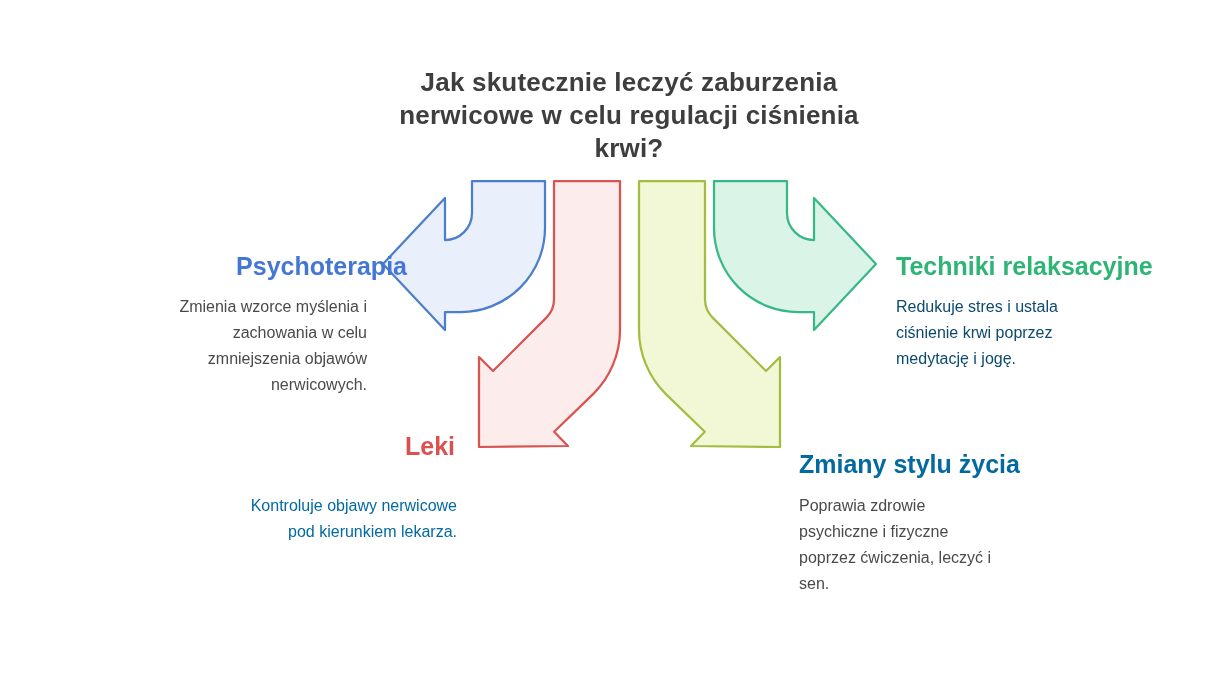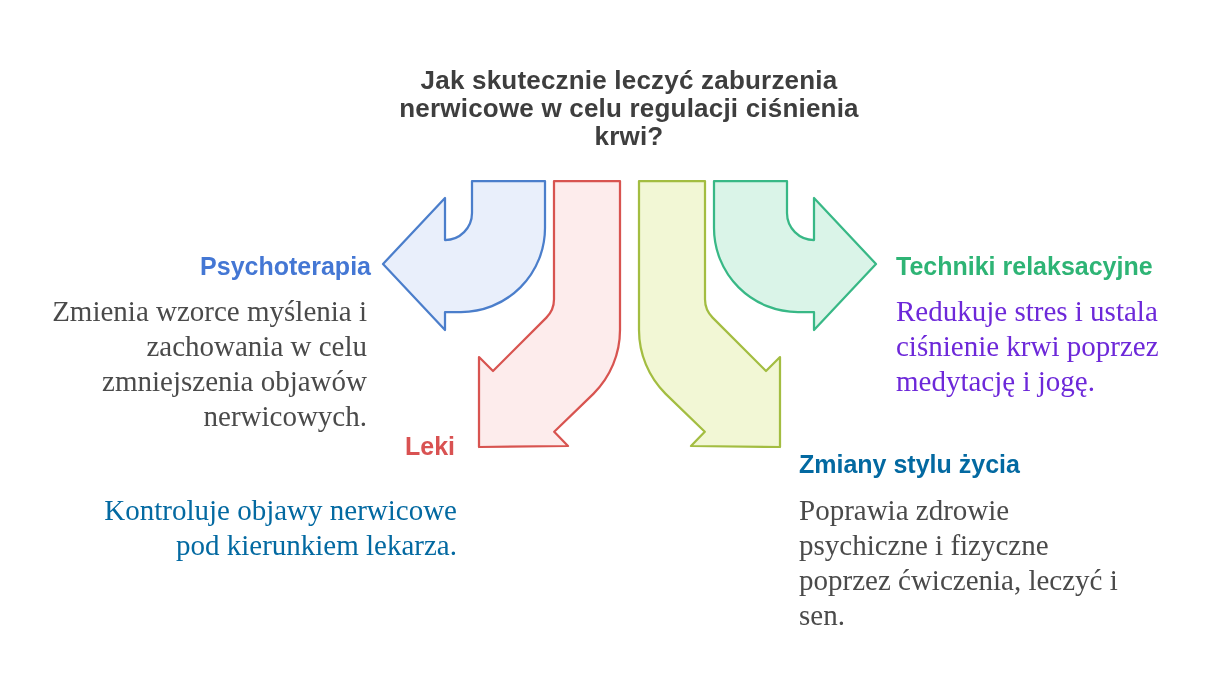--- a/index.html
+++ b/index.html
@@ -17,41 +17,40 @@
     width: 1224px; height: 696px;
   }
   .title {
     position: absolute;
     left: 314px;
     top: 66px;
     width: 630px;
     text-align: center;
     font-size: 26px;
     font-weight: bold;
-    line-height: 28px;
+    line-height: 33px;
     white-space: pre-line;
     letter-spacing: 0.2px;
   }
   .section-label {
     position: absolute;
     font-size: 25px;
     font-weight: bold;
     line-height: 32px;
     white-space: nowrap;
   }
   .section-desc {
     position: absolute;
-    font-size: 29px;
-    line-height: 35px;
+    font-size: 16px;
+    line-height: 26px;
     white-space: pre-line;
-    font-family: Liberation Serif, serif;
   }
   .align-right { text-align: right; }
   .align-left  { text-align: left; }
-  .label-psychoterapia { right: 853px; top: 250px; margin-left: 36px; }
+  .label-psychoterapia { right: 817px; top: 250px; margin-left: 36px; }
   .desc-psychoterapia  { right: 857px; top: 294px; }
   .label-techniki      { left: 896px;  top: 250px; }
   .desc-techniki       { left: 896px;  top: 294px; }
   .label-leki          { right: 769px; top: 430px; }
   .desc-leki           { right: 767px; top: 493px; }
   .label-zmiany        { left: 799px;  top: 448px; }
   .desc-zmiany         { left: 799px;  top: 493px; }
 </style>
 </head>
 <body style="background: rgb(255, 255, 255);">
@@ -83,17 +82,17 @@
   <div class="section-desc align-right desc-leki" style="color: #0369a1;">Kontroluje objawy nerwicowe
 pod kierunkiem lekarza.</div>
 
   <div class="section-label align-left label-zmiany" style="color: #0369a1;">Zmiany stylu życia</div>
   <div class="section-desc align-left desc-zmiany" style="color: rgb(74, 74, 74);">Poprawia zdrowie
 psychiczne i fizyczne
 poprzez ćwiczenia, leczyć i
 sen.</div>
 
   <div class="section-label align-left label-techniki" style="color: rgb(46, 180, 117);">Techniki relaksacyjne</div>
-  <div class="section-desc align-left desc-techniki" style="color: #6d28d9;">Redukuje stres i ustala
+  <div class="section-desc align-left desc-techniki" style="color: #0c4a6e;">Redukuje stres i ustala
 ciśnienie krwi poprzez
 medytację i jogę.</div>
 
 </div>
 
 </body></html>

